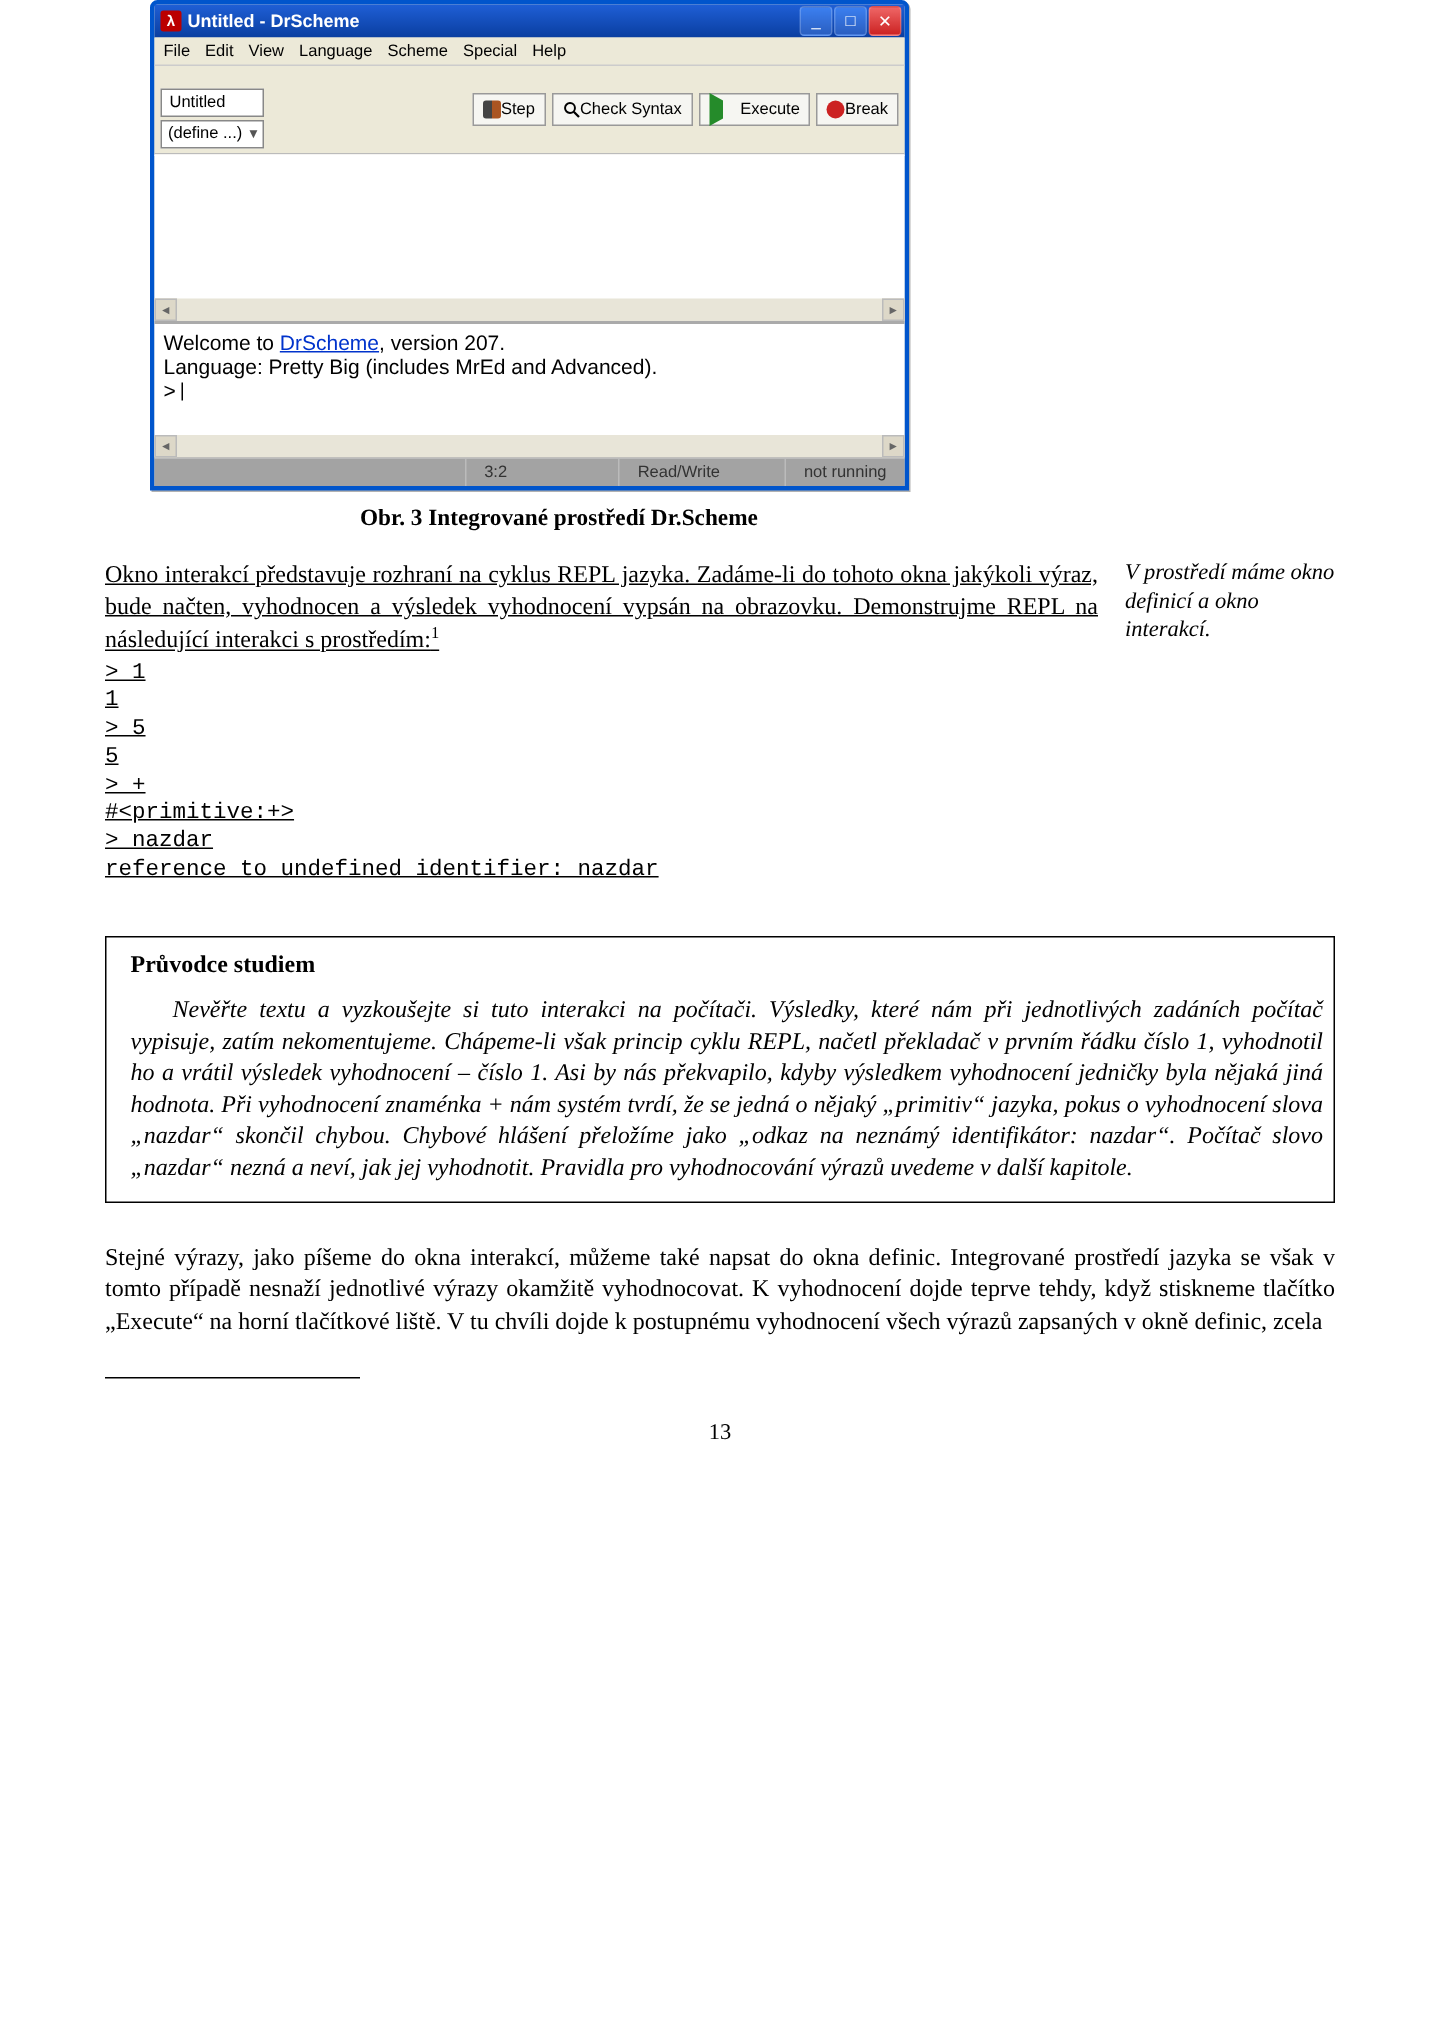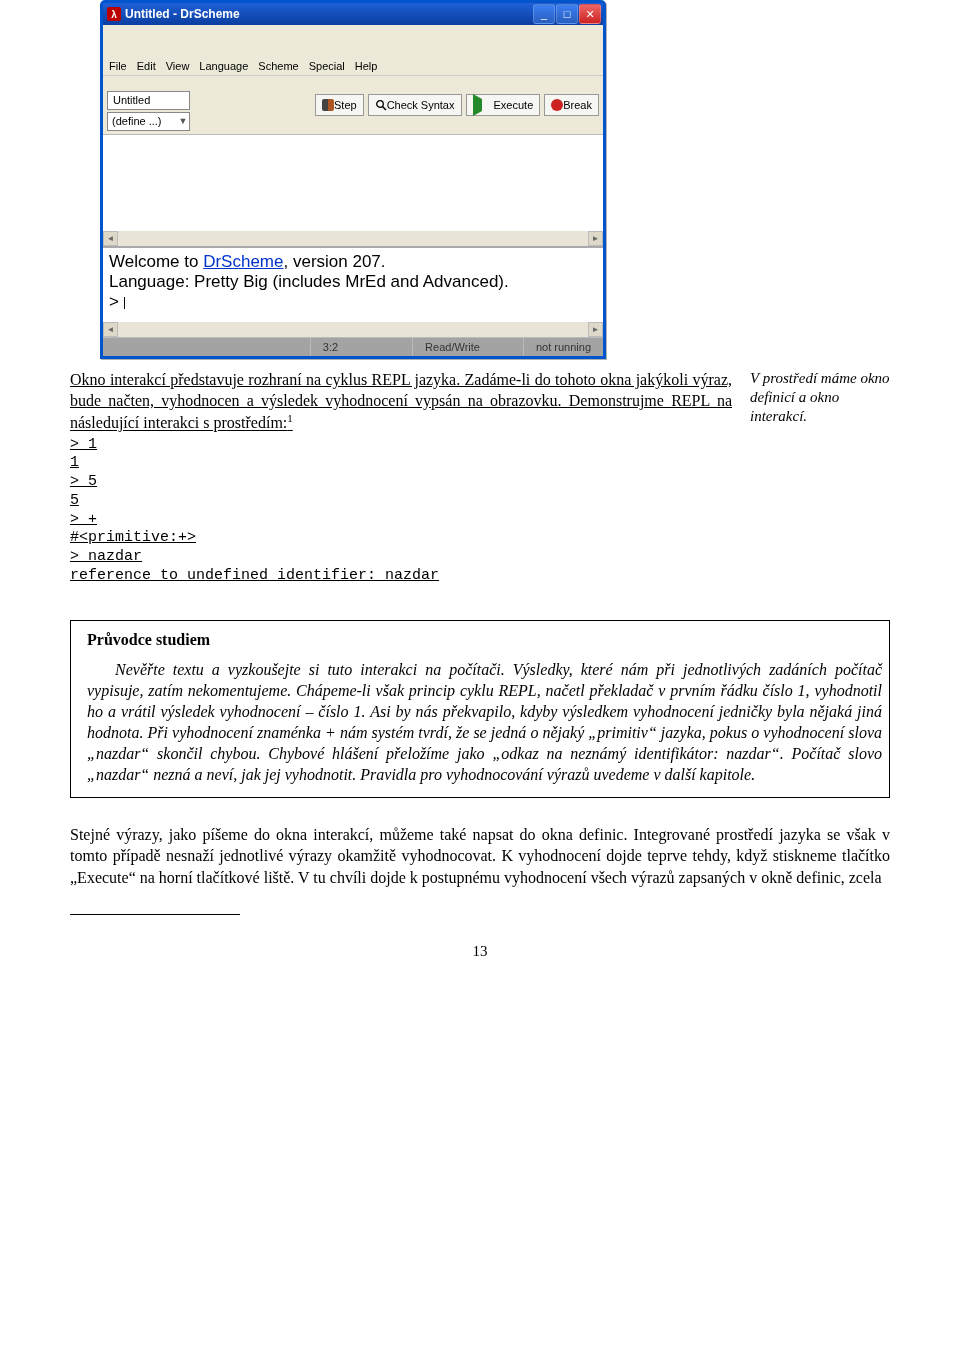--- a/index.html
+++ b/index.html
@@ -53,42 +53,42 @@
     display:flex; align-items:center; justify-content:center;
     color:#fff; font-size:11px;
   }
   .drs-winbtn.close { background: linear-gradient(to bottom, #e66, #c22); }
   .drs-menubar {
     background: #ece9d8;
     display:flex; gap:10px;
     padding: 3px 6px;
     border-bottom: 1px solid #ccc;
   }
-  .drs-menuitem { text-decoration: none; color:#000;margin-top:32px; }
+  .drs-menuitem { text-decoration: none; color:#000; }
   .drs-toolbar {
     background: #ece9d8;
     display:flex; align-items:center;
     padding: 3px 4px;
     gap: 4px;
     border-bottom: 1px solid #bbb;
   }
   .drs-tab {
     background: #fff;
     border: 1px solid #888;
     padding: 0 5px;
     height: 17px; line-height:17px;
     font-size: 11px;
   }
   .drs-define {
     background: #fff;
     border: 1px solid #888;
     padding: 0 2px 0 4px;
     height: 17px; line-height:17px;
     font-size: 11px;
-    display:flex; align-items:center; gap:17px;
+    display:flex; align-items:center; gap:3px;
   }
   .drs-define .chev { font-size:9px; color:#555; }
   .drs-tbbtn {
     background: #f6f6f2;
     border: 1px solid #999;
     height: 20px;
     padding: 0 6px;
     display:flex; align-items:center; gap:0;
     font-size: 11px;
   }
@@ -109,21 +109,21 @@
     background:#e8e5d8;
     display:flex; justify-content:space-between;
   }
   .drs-sb-btn { width:15px; height:15px; background:#ddd8c8; border:1px solid #bbb; box-sizing:border-box;
     display:flex; align-items:center; justify-content:center; font-size:8px; color:#666; }
   .drs-interact {
     background:#fff;
     border-top: 2px solid #aaa;
     padding: 4px 6px 0 6px;
     font-family: Tahoma, Arial, sans-serif;
-    font-size: 17px;
+    font-size: 14px;
     min-height: 70px;
     position:relative;
   }
   .drs-interact .line1 { }
   .drs-interact a { color: #0033cc; text-decoration: underline; }
   .drs-interact .prompt { color:#000; }
   .drs-interact .cursor {
     display:inline-block; width:1px; height:12px; background:#000; vertical-align:middle;
   }
   .drs-interact-scroll {
@@ -293,20 +293,21 @@
     <div class="drs-statusbar">
       <div class="spacer"></div>
       <div class="cell">3:2</div>
       <div class="spacer" style="flex:.3"></div>
       <div class="cell">Read/Write</div>
       <div class="spacer" style="flex:.15"></div>
       <div class="cell">not running</div>
     </div>
   </div>
 
+  <div class="caption">Obr. 3 Integrované prostředí Dr.Scheme</div>
 
   <div class="body-row">
     <div class="body-text">
       <span>Okno interakcí představuje rozhraní na cyklus REPL jazyka. Zadáme-li do tohoto okna jakýkoli výraz, bude načten, vyhodnocen a výsledek vyhodnocení vypsán na obrazovku. Demonstrujme REPL na následující interakci s prostředím:</span><span class="sup">1</span>
       <pre class="code">&gt; 1
 1
 &gt; 5
 5
 &gt; +
 #&lt;primitive:+&gt;

